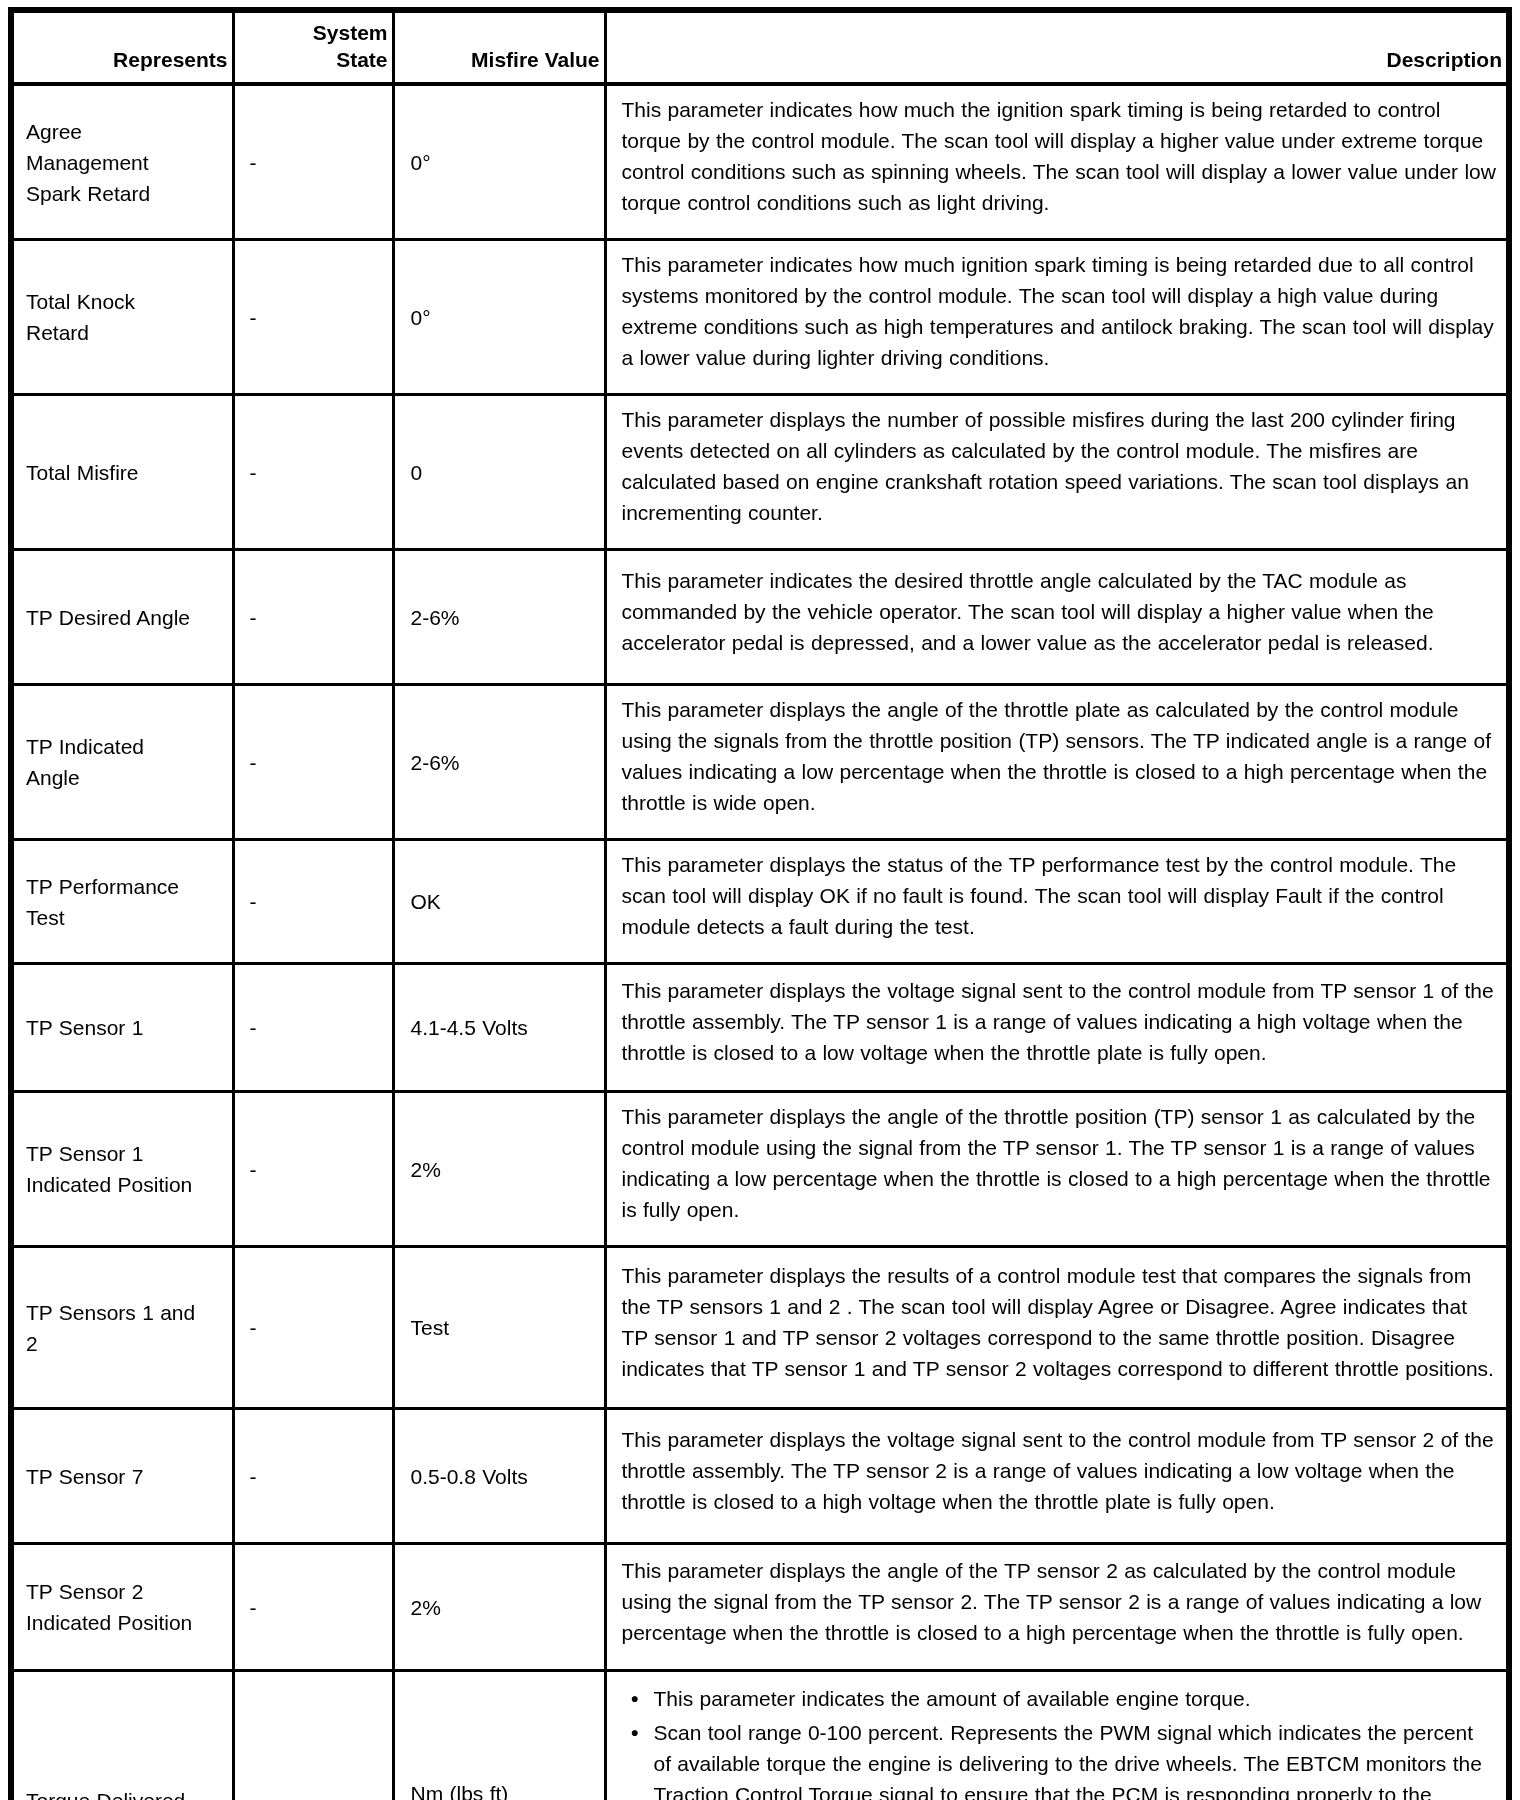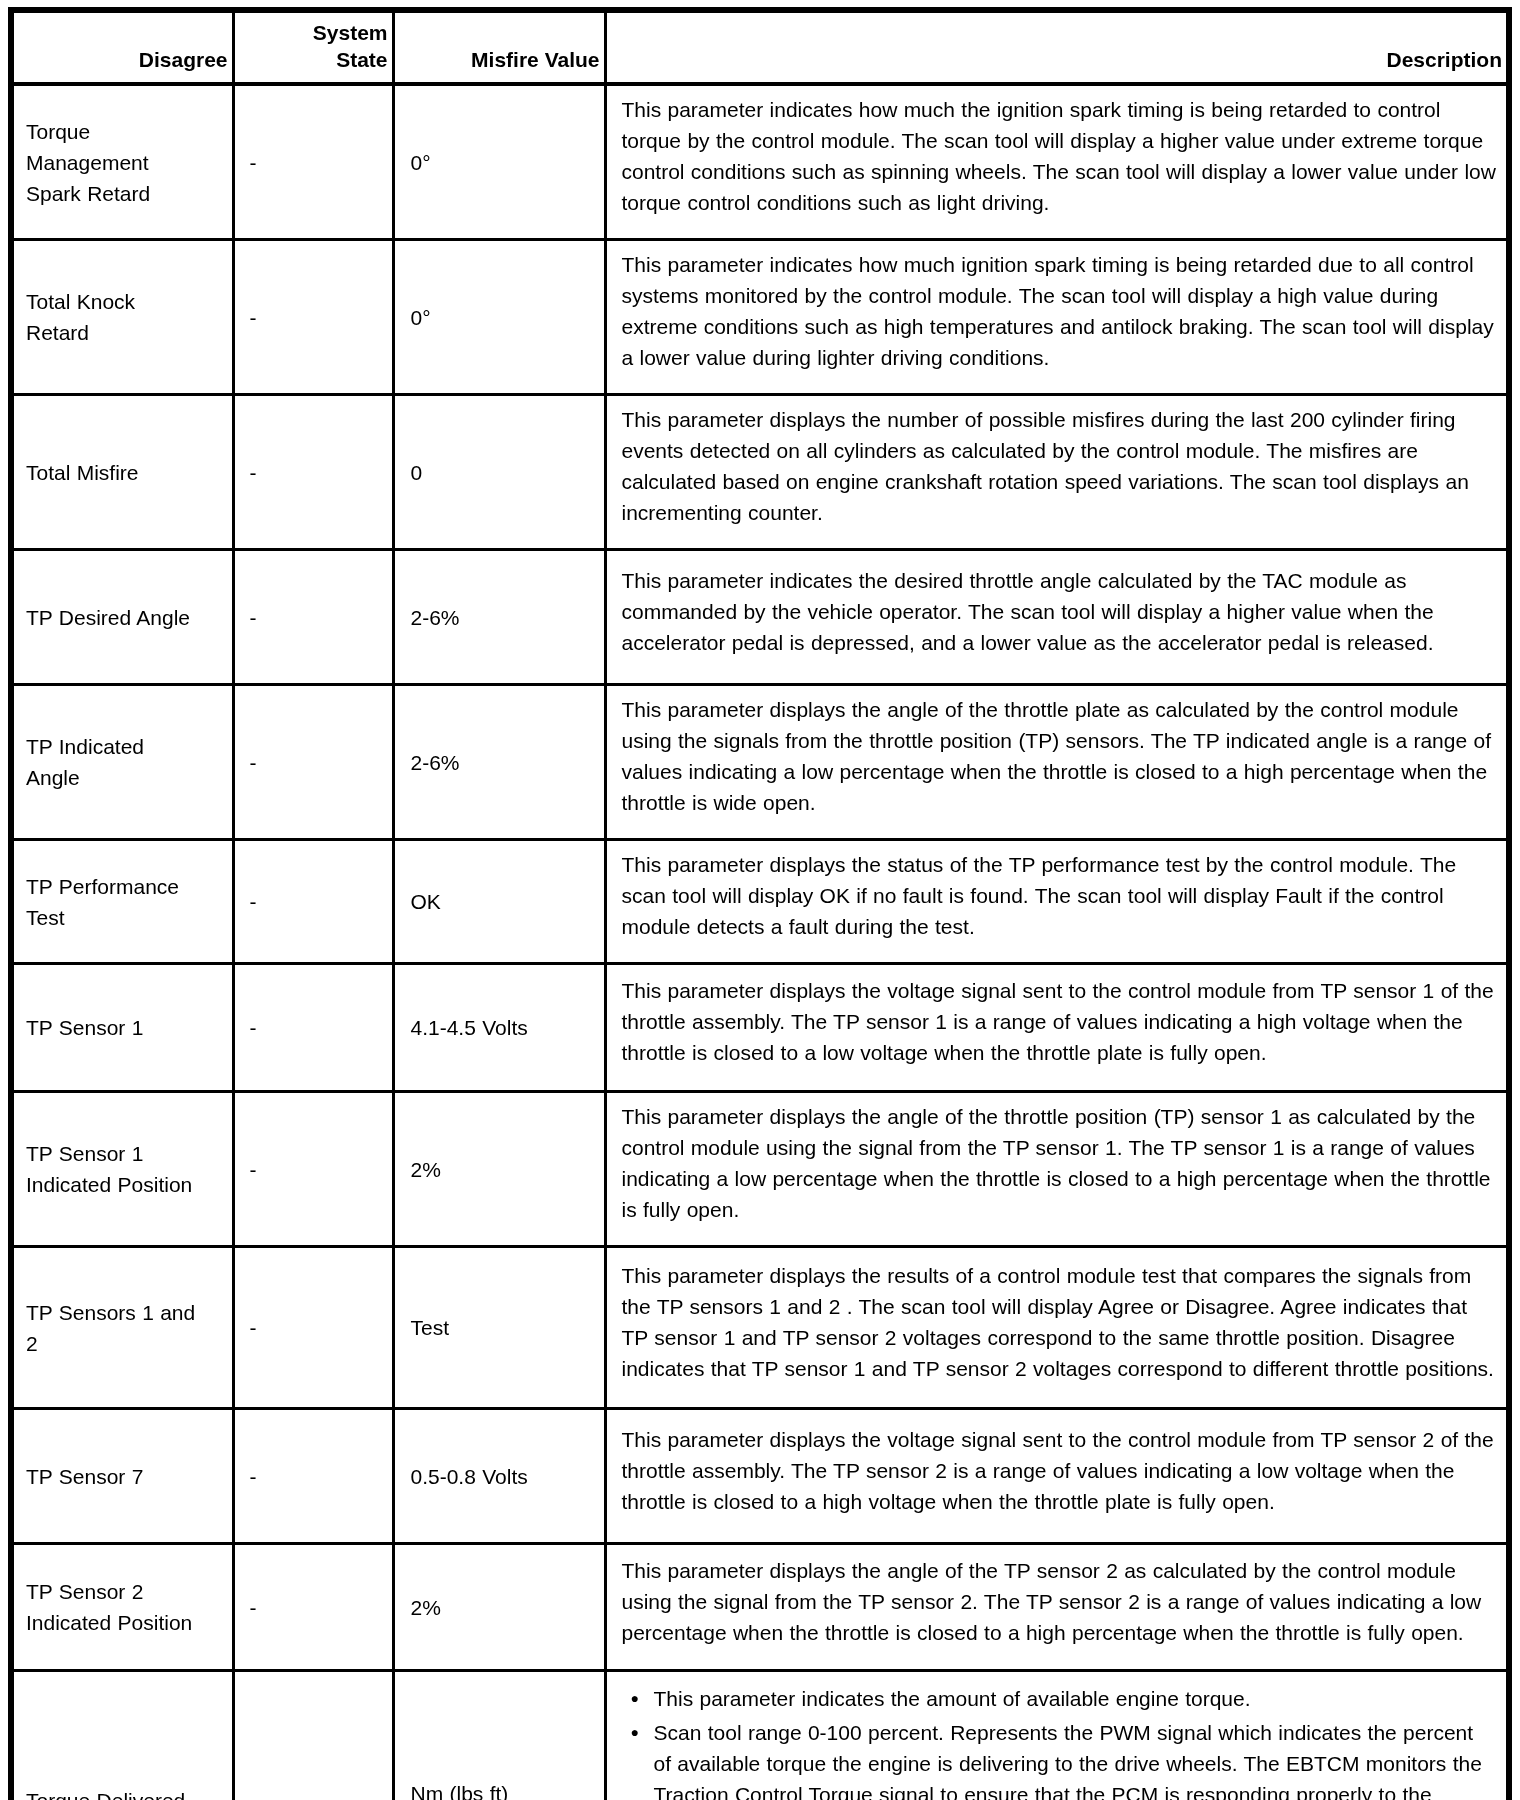--- a/index.html
+++ b/index.html
@@ -60,29 +60,29 @@
 <div class="page">
   <table class="param-table">
     <colgroup>
         <col class="c1">
         <col class="c2">
         <col class="c3">
         <col class="c4">
       </colgroup>
     <thead>
       <tr>
-        <th><span>Disagree</span></th>
+        <th><span>Represents</span></th>
         <th><span class="narrow">System State</span></th>
         <th><span>Misfire Value</span></th>
         <th><span>Description</span></th>
       </tr>
     </thead>
     <tbody>
       <tr>
-        <td class="param">Torque Management Spark Retard</td>
+        <td class="param">Agree Management Spark Retard</td>
         <td class="state">-</td>
         <td class="value">0°</td>
         <td class="desc">This parameter indicates how much the ignition spark timing is being retarded to control torque by the control module. The scan tool will display a higher value under extreme torque control conditions such as spinning wheels. The scan tool will display a lower value under low torque control conditions such as light driving.</td>
       </tr>
       <tr>
         <td class="param">Total Knock Retard</td>
         <td class="state">-</td>
         <td class="value">0°</td>
         <td class="desc">This parameter indicates how much ignition spark timing is being retarded due to all control systems monitored by the control module. The scan tool will display a high value during extreme conditions such as high temperatures and antilock braking. The scan tool will display a lower value during lighter driving conditions.</td>
       </tr>

